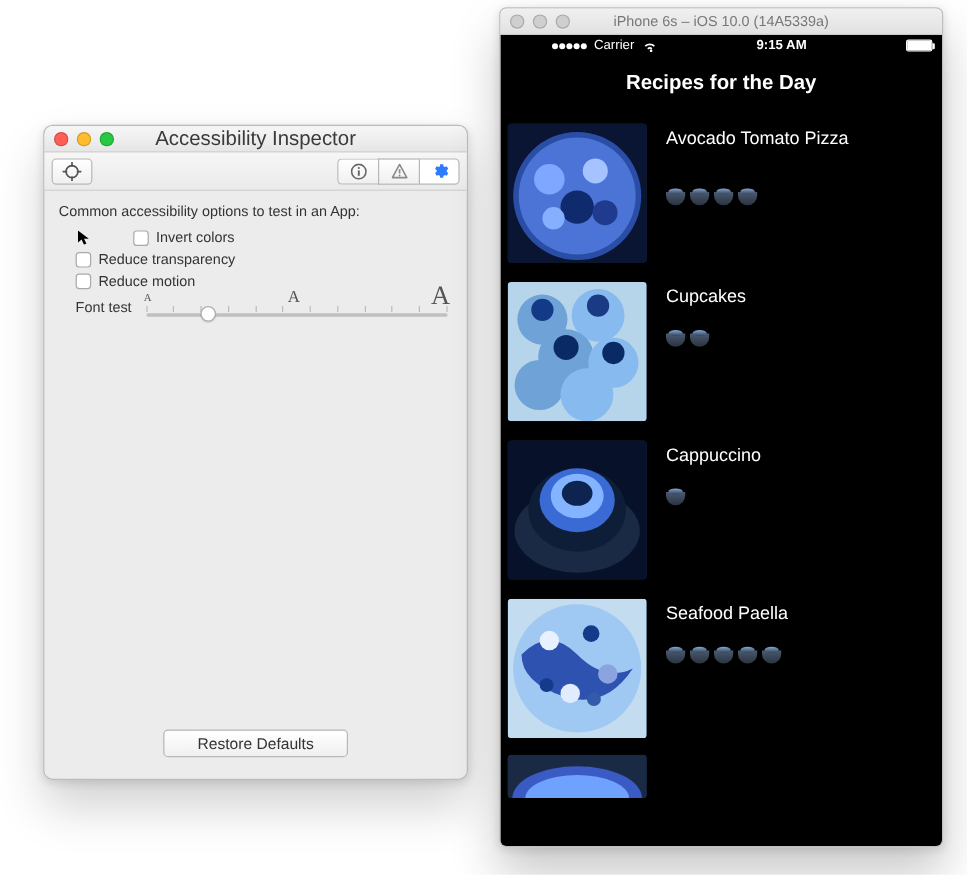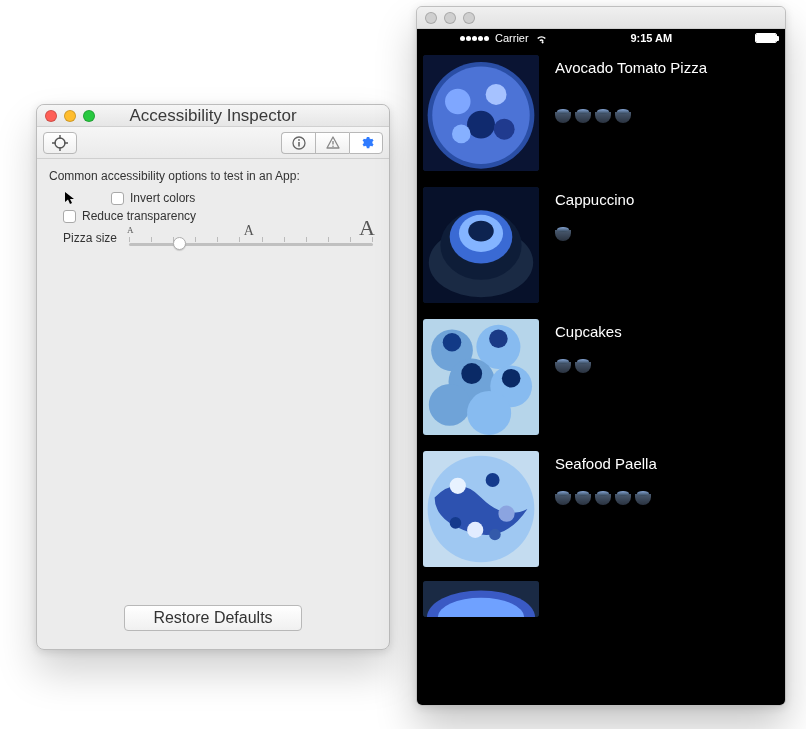--- a/index.html
+++ b/index.html
@@ -91,21 +91,21 @@
   .cursor-arrow { position:absolute; width:12px;height:12px; pointer-events:none;}
   .fontrow{ display:flex;align-items:center;gap:6px; margin-top:6px;}
   .fontlabel{white-space:nowrap; font-size:12px;}
   .slider-wrap{ position:relative; flex:1; margin-left:6px; margin-right:4px;}
   .slider-track{ height:3px;background:#c0c0c0;border-radius:2px; margin-top:14px;}
   .slider-ticks{position:absolute;left:0;right:0;top:8px;display:flex;justify-content:space-between;}
   .slider-ticks span{width:1px;height:5px;background:#bbb;display:block;}
   .slider-thumb{position:absolute;top:8px;left:18%;width:13px;height:13px;border-radius:50%;background:#fff;border:1px solid #adadad;box-shadow:0 1px 1px rgba(0,0,0,0.15);}
   .slider-a{position:absolute;top:-4px; font-family:Georgia,serif; color:#555;}
   .restore-wrap{ margin-top:auto; display:flex; justify-content:center; padding-bottom:8px;}
-  .restore-btn{ font-size:16px; padding:3px 28px; border:1px solid #b8b8b8;border-radius:4px; background:linear-gradient(#fff,#f0f0f0); cursor:pointer;}
+  .restore-btn{ font-size:13px; padding:3px 28px; border:1px solid #b8b8b8;border-radius:4px; background:linear-gradient(#fff,#f0f0f0); cursor:pointer;}
 
   
   .sim-shadow{
     position:absolute; left:416px; top:6px; width:370px; height:700px;
     border-radius:6px;
     box-shadow: 0 22px 40px rgba(0,0,0,0.22), 0 2px 8px rgba(0,0,0,0.12);
     background:#ececec;
   }
   .sim{width:100%;height:100%;border-radius:6px;overflow:hidden;border:1px solid #bfbfbf;}
   .sim-titlebar{height:22px;background:linear-gradient(#f0f0f0,#e2e2e2);display:flex;align-items:center;padding:0 8px;gap:7px;position:relative;border-bottom:1px solid #cfcfcf;}
@@ -188,22 +188,26 @@
           <div class="chkbox"></div>
           <span>Invert colors</span>
           <svg class="cursor-arrow" style="left:2px;top:1px" viewBox="0 0 12 12">
               <path d="M0 0 L0 10 L3 7.5 L5 12 L7 11 L5 7 L9 7 Z" fill="#000"></path>
             </svg>
         </div>
         <div class="chk">
           <div class="chkbox"></div>
           <span>Reduce transparency</span>
         </div>
+        <div class="chk">
+          <div class="chkbox"></div>
+          <span>Reduce motion</span>
+        </div>
         <div class="fontrow">
-          <div class="fontlabel">Pizza size</div>
+          <div class="fontlabel">Font test</div>
           <div class="slider-wrap">
             <div class="slider-a" style="left:-2px;font-size:9px;">A</div>
             <div class="slider-a" style="left:47%;font-size:14px;top:-6px">A</div>
             <div class="slider-a" style="right:-2px;font-size:22px;top:-14px;">A</div>
             <div class="slider-ticks">
               <span></span>
                 <span></span>
                 <span></span>
                 <span></span>
                 <span></span>
@@ -230,20 +234,21 @@
 </div>
 
 <div class="sim-shadow">
   <div class="sim">
     <div class="sim-titlebar">
       <div class="traffic">
         <div class="dot dim"></div>
         <div class="dot dim"></div>
         <div class="dot dim"></div>
       </div>
+      <div class="title">iPhone 6s – iOS 10.0 (14A5339a)</div>
     </div>
     <div class="device">
       <div class="statusbar">
         <div class="left">
           <div class="sig-dots">
               <i></i>
               <i></i>
               <i></i>
               <i></i>
               <i></i>
@@ -253,20 +258,21 @@
             <svg viewBox="0 0 24 24">
                 <path d="M12 19a2 2 0 1 0 0-0.001zM4 11a12 12 0 0 1 16 0l-2 2a9 9 0 0 0-12 0zM8 15a6 6 0 0 1 8 0l-2 2a3 3 0 0 0-4 0z"></path>
               </svg>
           </span>
         </div>
         <div style="font-weight:600;">9:15 AM</div>
         <div class="battery">
             <i></i>
           </div>
       </div>
+      <div class="screen-title">Recipes for the Day</div>
       <div class="list">
 
         <div class="row">
           <div class="thumb">
             <svg viewBox="0 0 10 10" preserveAspectRatio="xMidYMid slice">
               <rect width="10" height="10" fill="#0a1433"></rect>
               <circle cx="5" cy="5.2" r="4.6" fill="#2a4ea5"></circle>
               <circle cx="5" cy="5.2" r="4.2" fill="#4c73d6"></circle>
               <circle cx="3" cy="4" r="1.1" fill="#7fa7ff"></circle>
                 <circle cx="6.3" cy="3.4" r="0.9" fill="#a6c2ff"></circle>
@@ -274,39 +280,20 @@
                 <circle cx="7" cy="6.4" r="0.9" fill="#203a8e"></circle>
               <circle cx="3.3" cy="6.8" r="0.8" fill="#86b0ff"></circle>
             </svg>
           </div>
           <div class="row-info">
             <div class="row-title">Avocado Tomato Pizza</div>
             <div class="rating">
               <span class="bowl"></span>
               <span class="bowl"></span>
               <span class="bowl"></span>
-              <span class="bowl"></span>
-            </div>
-          </div>
-        </div>
-
-        <div class="row compact">
-          <div class="thumb">
-            <svg viewBox="0 0 10 10" preserveAspectRatio="xMidYMid slice">
-              <rect width="10" height="10" fill="#07112a"></rect>
-              <ellipse cx="5" cy="6.5" rx="4.5" ry="3" fill="#1a2a44"></ellipse>
-              <ellipse cx="5" cy="5" rx="3.5" ry="3" fill="#0e1d38"></ellipse>
-              <ellipse cx="5" cy="4.3" rx="2.7" ry="2.3" fill="#3a6ad4"></ellipse>
-              <ellipse cx="5" cy="4.0" rx="1.9" ry="1.6" fill="#84b4ff"></ellipse>
-              <ellipse cx="5" cy="3.8" rx="1.1" ry="0.9" fill="#0d2350"></ellipse>
-            </svg>
-          </div>
-          <div class="row-info">
-            <div class="row-title">Cappuccino</div>
-            <div class="rating">
               <span class="bowl"></span>
             </div>
           </div>
         </div>
 
         <div class="row compact">
           <div class="thumb">
             <svg viewBox="0 0 10 10" preserveAspectRatio="xMidYMid slice">
               <rect width="10" height="10" fill="#b6d5ea"></rect>
               <circle cx="2.5" cy="2.7" r="1.8" fill="#6fa3d8"></circle>
@@ -326,20 +313,39 @@
             <div class="rating">
               <span class="bowl"></span>
               <span class="bowl"></span>
             </div>
           </div>
         </div>
 
         <div class="row compact">
           <div class="thumb">
             <svg viewBox="0 0 10 10" preserveAspectRatio="xMidYMid slice">
+              <rect width="10" height="10" fill="#07112a"></rect>
+              <ellipse cx="5" cy="6.5" rx="4.5" ry="3" fill="#1a2a44"></ellipse>
+              <ellipse cx="5" cy="5" rx="3.5" ry="3" fill="#0e1d38"></ellipse>
+              <ellipse cx="5" cy="4.3" rx="2.7" ry="2.3" fill="#3a6ad4"></ellipse>
+              <ellipse cx="5" cy="4.0" rx="1.9" ry="1.6" fill="#84b4ff"></ellipse>
+              <ellipse cx="5" cy="3.8" rx="1.1" ry="0.9" fill="#0d2350"></ellipse>
+            </svg>
+          </div>
+          <div class="row-info">
+            <div class="row-title">Cappuccino</div>
+            <div class="rating">
+              <span class="bowl"></span>
+            </div>
+          </div>
+        </div>
+
+        <div class="row compact">
+          <div class="thumb">
+            <svg viewBox="0 0 10 10" preserveAspectRatio="xMidYMid slice">
               <rect width="10" height="10" fill="#c4dcf0"></rect>
               <circle cx="5" cy="5" r="4.6" fill="#9fc8f2"></circle>
               <path d="M1 4 Q3 2 5 4 T9 5 Q7 8 4 7 T1 4" fill="#2d52b0"></path>
               <circle cx="3" cy="3" r="0.7" fill="#e8f2ff"></circle>
                 <circle cx="6" cy="2.5" r="0.6" fill="#143a8c"></circle>
               <circle cx="7.2" cy="5.4" r="0.7" fill="#8ba4e0"></circle>
                 <circle cx="4.5" cy="6.8" r="0.7" fill="#e2ecff"></circle>
               <circle cx="2.8" cy="6.2" r="0.5" fill="#143a8c"></circle>
                 <circle cx="6.2" cy="7.2" r="0.5" fill="#345aaa"></circle>
             </svg>

